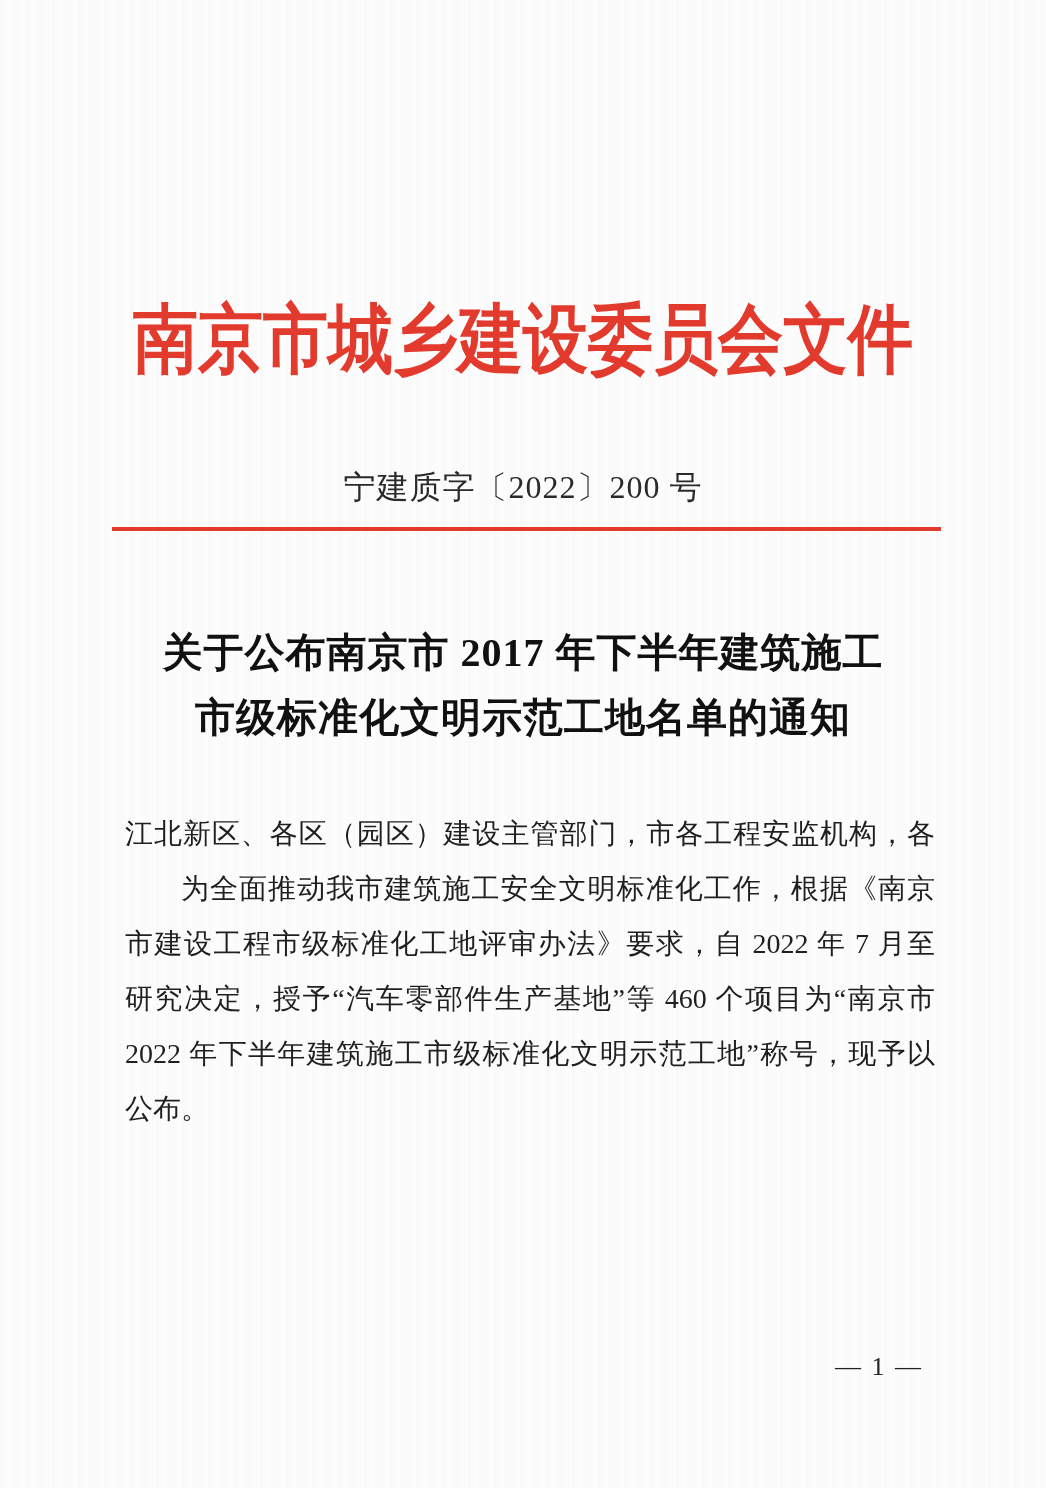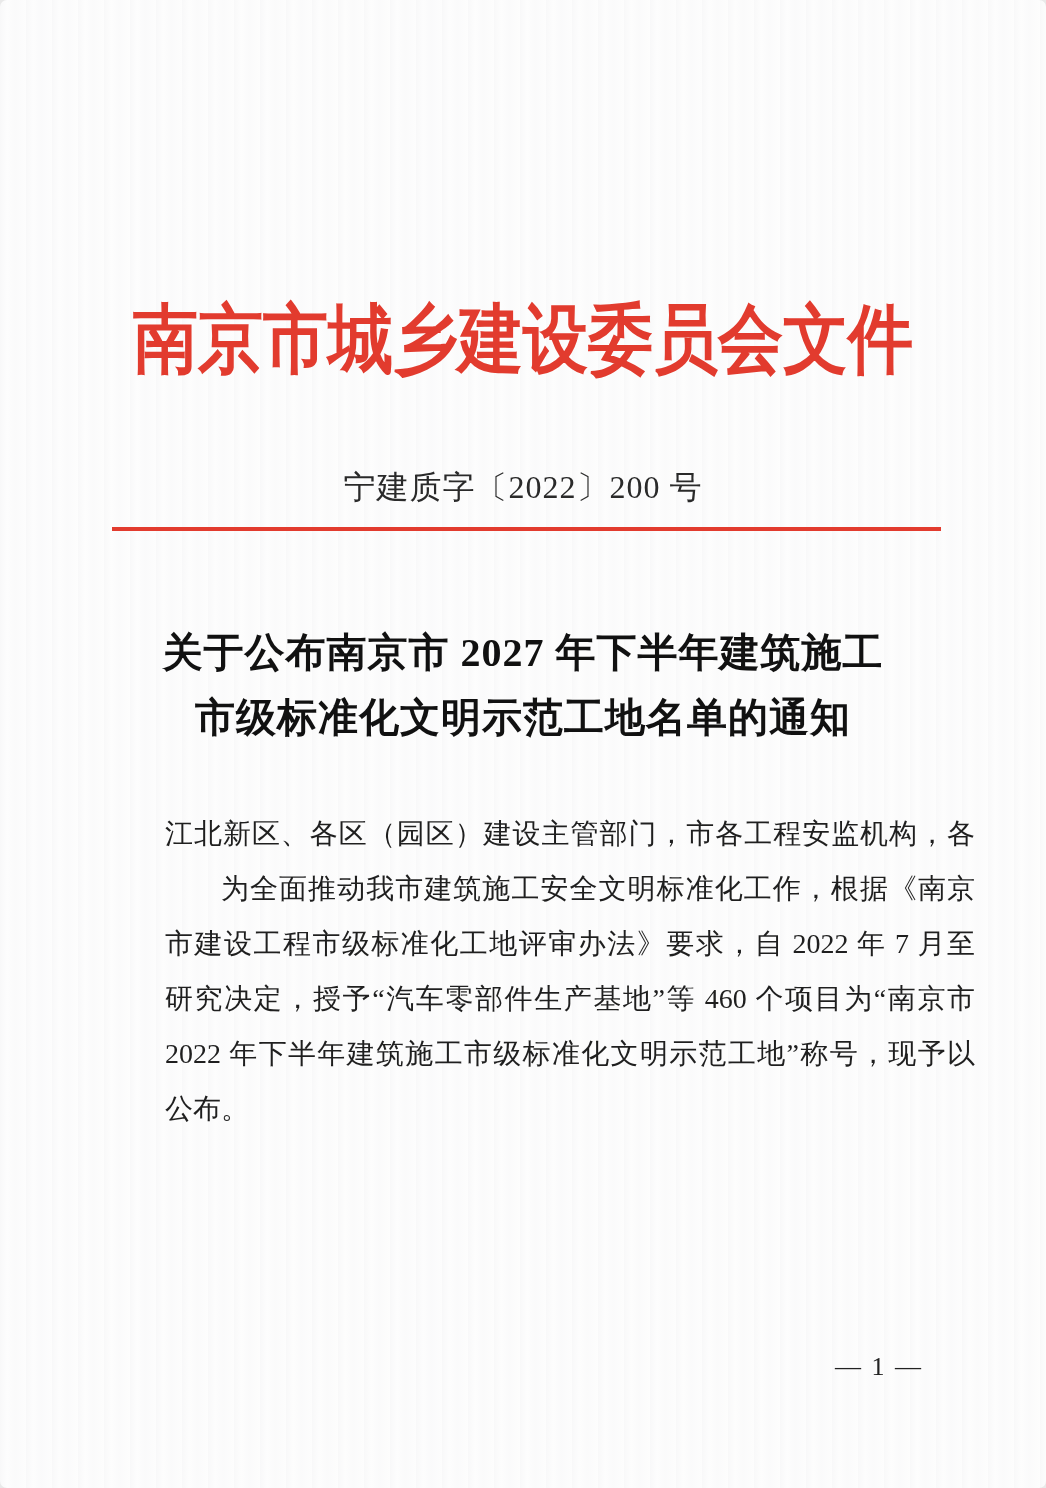--- a/index.html
+++ b/index.html
@@ -12,21 +12,20 @@
   body { font-family: "Liberation Serif", "DejaVu Serif", serif; }
 
   .page {
     position: relative;
     width: 1046px;
     height: 1488px;
     margin: 0 auto;
     background: var(--paper);
     color: var(--ink);
     overflow: hidden;
-    border-radius: 7px;
   }
   
   .page::before {
     content: "";
     position: absolute;
     inset: 0;
     background: repeating-linear-gradient(
       90deg,
       rgba(120,120,140,0.035) 0px,
       rgba(255,255,255,0) 7px,
@@ -86,21 +85,21 @@
 
   .body-text {
     position: absolute;
     top: 806px;
     left: 125px;
     width: 810px;
     font-size: 28px;
     line-height: 55px;
     color: #1f1f1f;
   }
-  .bl { width: 100%; white-space: nowrap; margin-left: 40px; }
+  .bl { width: 100%; white-space: nowrap; }
   .bl.j {
     white-space: normal;
     text-align: justify;
     text-align-last: justify;
   }
   .bl.end {
     text-align: left;
     text-align-last: left;
   }
   .bl.ind { padding-left: 56px; }
@@ -119,21 +118,21 @@
 
 <div class="page">
 
   <div class="org-title">南京市城乡建设委员会文件</div>
 
   <div class="doc-number">宁建质字〔2022〕200 号</div>
 
   <div class="red-line"></div>
 
   <div class="notice-title">
-    <div class="t-line">关于公布南京市 2027 年下半年建筑施工</div>
+    <div class="t-line">关于公布南京市 2017 年下半年建筑施工</div>
     <div class="t-line">市级标准化文明示范工地名单的通知</div>
   </div>
 
   <div class="body-text">
     <div class="bl j">江北新区、各区（园区）建设主管部门，市各工程安监机构，各</div>
     <div class="bl j ind">为全面推动我市建筑施工安全文明标准化工作，根据《南京</div>
     <div class="bl j">市建设工程市级标准化工地评审办法》要求，自 2022 年 7 月至</div>
     <div class="bl j">研究决定，授予“汽车零部件生产基地”等 460 个项目为“南京市</div>
     <div class="bl j">2022 年下半年建筑施工市级标准化文明示范工地”称号，现予以</div>
     <div class="bl end">公布。</div>

